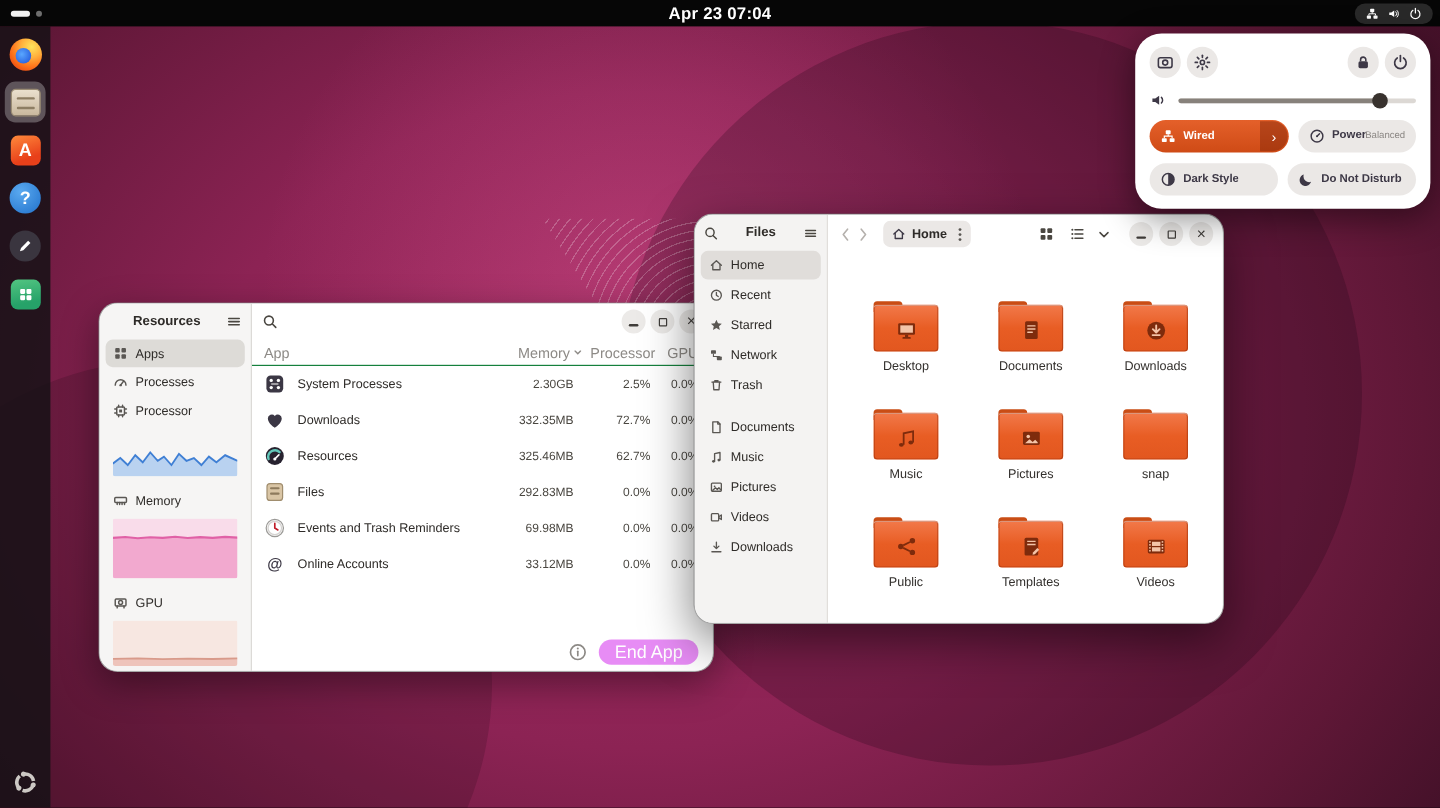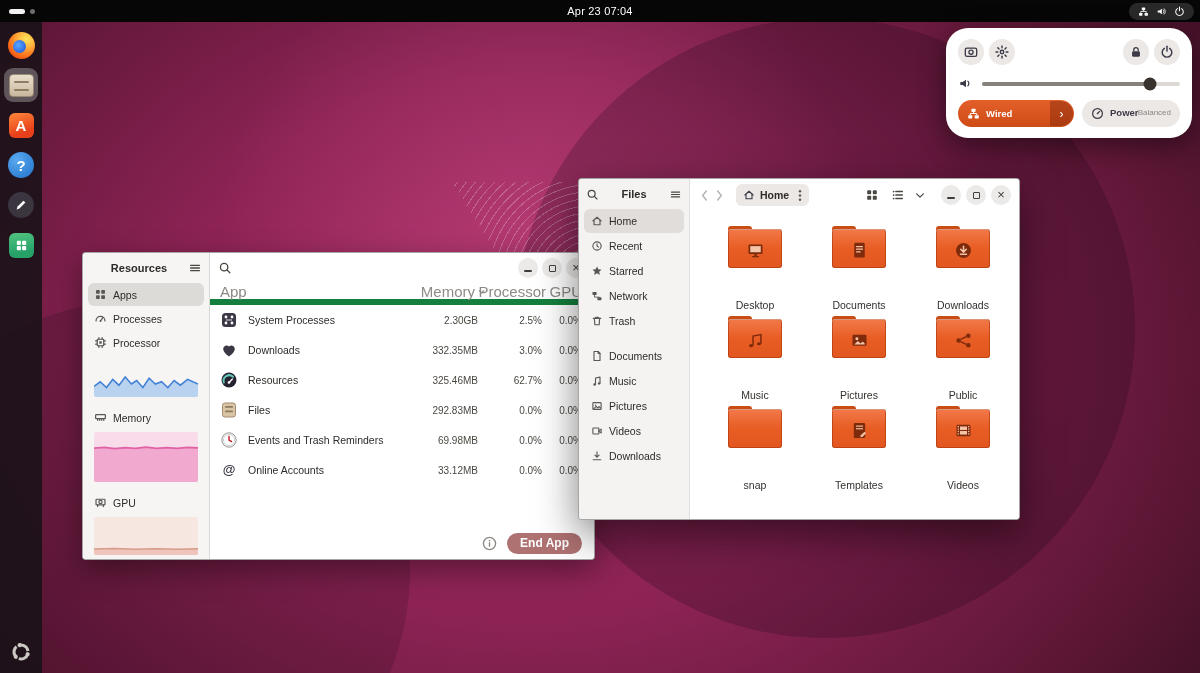--- a/index.html
+++ b/index.html
@@ -15,21 +15,21 @@
   .wp-circle{position:absolute;border-radius:50%;pointer-events:none}
   .wp-c1{left:515px;top:18px;width:620px;height:620px;background:rgba(24,4,16,.22)}
   .wp-c2{left:-130px;top:300px;width:540px;height:540px;background:rgba(20,4,14,.16)}
   .ripples{position:absolute;left:452px;top:182px;width:140px;height:100px;opacity:.45;
     background:repeating-radial-gradient(circle at 100% 100%, transparent 0 6px, rgba(255,255,255,.5) 6px 7px);
     clip-path:polygon(0 0,100% 0,100% 100%,45% 100%)}
 
   
   .topbar{position:absolute;top:0;left:0;right:0;height:22px;background:#060606;z-index:50;
     display:flex;align-items:center;justify-content:center;color:#fff}
-  .clock{font-size:11px;font-weight:400;letter-spacing:.2px}
+  .clock{font-size:14px;font-weight:700;letter-spacing:.2px}
   .ws-pills{position:absolute;left:9px;top:0;bottom:0;display:flex;align-items:center;gap:5px}
   .ws-active{width:16px;height:5px;border-radius:3px;background:#f2f2f2}
   .ws-dot{width:5px;height:5px;border-radius:50%;background:#6e6e6e}
   .status-pill{position:absolute;right:6px;top:2.5px;height:17px;padding:0 9px;border-radius:9px;
     background:rgba(255,255,255,.14);display:flex;align-items:center;gap:7px;color:#fff}
   .tb-ic{width:11px;height:11px;display:flex}
 
   
   .dock{position:absolute;left:0;top:22px;bottom:0;width:42px;background:rgba(22,17,22,.86);z-index:40;
     display:flex;flex-direction:column;align-items:center;padding:6px 0 4px;gap:6px}
@@ -50,21 +50,21 @@
   .d-help{width:26px;height:26px;border-radius:50%;color:#fff;font-weight:800;font-size:15px;
     display:flex;align-items:center;justify-content:center;background:radial-gradient(circle at 35% 30%,#5aa9f0,#2f7fd4 75%)}
   .d-pen{width:26px;height:26px;border-radius:50%;background:#3a353f;display:flex;align-items:center;justify-content:center}
   .d-pen svg{width:14px;height:14px}
   .d-soft{width:25px;height:25px;border-radius:6px;background:linear-gradient(170deg,#52c481,#26a269 75%);
     display:flex;align-items:center;justify-content:center}
   .d-soft svg{width:15px;height:15px}
   .d-ubuntu{width:24px;height:24px;display:flex}
 
   
-  .window{position:absolute;border-radius:4px;overflow:hidden;background:#fff;
+  .window{position:absolute;border-radius:16px;overflow:hidden;background:#fff;
     border:1px solid rgba(0,0,0,.35)}
   .wbtn{width:20px;height:20px;border-radius:50%;background:#eceae8;display:flex;align-items:center;justify-content:center;flex:none}
   .wmin{display:block;width:8px;height:1.6px;background:#3f3c39;border-radius:1px;margin-top:6px}
   .wmax{display:block;width:7px;height:7px;border:1.4px solid #3f3c39;border-radius:1px}
   .wx{font-size:13px;color:#3f3c39;line-height:1;margin-top:-1px}
 
   
   .qs-panel{position:absolute;left:946px;top:28px;width:246px;z-index:60;background:#ffffff;border-radius:22px;
     padding:11px 12px;box-shadow:0 8px 28px rgba(0,0,0,.45)}
   .qs-row1{display:flex;justify-content:space-between;align-items:center}
@@ -100,33 +100,33 @@
   .rs-ic{width:13px;height:13px;color:#5a5753;display:flex;flex:none}
   .si-graph{width:100%;display:block;border-radius:2px;overflow:hidden;margin:2px 0 3px}
   .si-graph:empty{display:none}
   .si-graph svg{display:block;width:100%;height:100%}
   .graph-blue{height:40px}.graph-pink{height:50px}.graph-pale{height:38px}.graph-orange{height:42px}
   .res-main{flex:1;display:flex;flex-direction:column;background:#fff;min-width:0}
   .res-head{height:30px;flex:none;display:flex;align-items:center;padding:0 8px;gap:4px}
   .res-head .spacer{flex:1}
   .res-view-title{position:absolute;left:208px;right:0;top:260px;text-align:center;font-size:11px;font-weight:700;color:#2e2b28;pointer-events:none}
   .res-colhead{height:22px;flex:none;display:grid;grid-template-columns:1fr 80px 60px 36px;align-items:center;
-    padding:0 12px 0 10px;font-size:15px;color:#8d8a86;border-bottom:6px solid #15803d}
+    padding:0 12px 0 10px;font-size:12px;color:#8d8a86;border-bottom:1px solid #15803d}
   .res-colhead .num{justify-self:end;display:flex;align-items:center;gap:2px}
   .caret{width:9px;height:9px;display:flex;color:#8d8a86}
   .res-rows{flex:1;overflow:hidden}
   .res-row{display:grid;grid-template-columns:24px 1fr 80px 60px 36px;align-items:center;gap:4px;
     height:30px;padding:0 12px 0 10px}
   .row-ic{width:18px;height:18px;display:flex}
   .row-name{font-size:10.5px;color:#2e2b28;white-space:nowrap;overflow:hidden}
   .row-val{font-size:10px;color:#4a4741;justify-self:end;white-space:nowrap}
   .res-foot{height:32px;flex:none;display:flex;align-items:center;justify-content:flex-end;gap:10px;padding:0 12px}
   .info-ic{width:15px;height:15px;display:flex;color:#8d8a86}
-  .end-app{height:21px;padding:0 13px;border-radius:11px;background:#7f1d1d;opacity:.62;color:#fff;
-    font-size:12px;font-weight:700;display:flex;align-items:center}
+  .end-app{height:21px;padding:0 13px;border-radius:11px;background:#d946ef;opacity:.62;color:#fff;
+    font-size:15px;font-weight:400;display:flex;align-items:center}
 
   
   .files-window{left:578px;top:178px;width:442px;height:342px;z-index:30;display:flex;
     box-shadow:0 14px 40px rgba(0,0,0,.5)}
   .f-side{width:111px;flex:none;background:#f4f3f2;border-right:1px solid #e1dedb;display:flex;flex-direction:column}
   .f-side-head{height:30px;flex:none;display:flex;align-items:center;padding:0 7px;gap:4px}
   .f-title{flex:1;text-align:center;font-size:11px;font-weight:700;color:#2e2b28}
   .fside-item{display:flex;align-items:center;gap:6px;height:24px;padding:0 7px;margin:0 5px 1px;
     border-radius:6px;font-size:10.5px;color:#2e2b28}
   .fside-item.selected{background:#e0ddda}
@@ -139,21 +139,21 @@
     padding:0 7px;margin-left:6px}
   .pb-ic{width:12px;height:12px;display:flex;color:#3d3846}
   .pb-label{font-size:10.5px;font-weight:700;color:#2e2b28}
   .kebab{width:4px;height:13px;display:flex;color:#5a5753;margin-left:4px}
   .f-head .spacer{flex:1}
   .tool-ic{width:14px;height:14px;display:flex;color:#4a4741;margin:0 3px}
   .chevdn{width:10px;height:7px;display:flex;color:#4a4741;margin:0 4px 0 1px}
   .winctl{display:flex;gap:5px;margin-left:6px}
   .f-grid{flex:1;display:grid;grid-template-columns:repeat(3,104px);align-content:start;
     padding:15px 0 0 13px;row-gap:5px}
-  .folder-cell{height:85px;display:flex;flex-direction:column;align-items:center;justify-content:space-between}
+  .folder-cell{height:85px;display:flex;flex-direction:column;align-items:center;justify-content:flex-end}
   .folder{position:relative;width:54px;height:42px;flex:none}
   .folder-tab{position:absolute;top:0;left:0;width:24px;height:9px;border-radius:3px 3px 0 0;background:#c94d15}
   .folder-body{position:absolute;top:3px;left:0;right:0;bottom:0;border-radius:3px;
     background:linear-gradient(180deg,#f2794a 0%,#e85d24 50%,#e2571f 100%);
     box-shadow:inset 0 1px 0 rgba(255,255,255,.4), inset 0 0 0 1px rgba(160,50,10,.55)}
   .folder-emblem{position:absolute;left:0;right:0;top:7px;bottom:0;display:flex;align-items:center;justify-content:center}
   .folder-emblem svg{width:21px;height:21px}
   .folder-label{margin-top:6px;font-size:10.5px;color:#33302d}
 </style>
 </head>
@@ -418,21 +418,21 @@
           <span class="row-val">0.0%</span>
         </div>
         <div class="res-row">
           <span class="row-ic app-wellbeing">
             <svg viewBox="0 0 18 18" width="100%" height="100%" xmlns="http://www.w3.org/2000/svg">
               <path d="M9 15.5S3.2 12 3.2 7.8A3.3 3.3 0 0 1 9 5.6a3.3 3.3 0 0 1 5.8 2.2C14.8 12 9 15.5 9 15.5z" fill="#3b3744"></path>
             </svg>
           </span>
           <span class="row-name">Downloads</span>
           <span class="row-val">332.35MB</span>
-          <span class="row-val">3.0%</span>
+          <span class="row-val">72.7%</span>
           <span class="row-val">0.0%</span>
         </div>
         <div class="res-row">
           <span class="row-ic app-resources">
             <svg viewBox="0 0 18 18" width="100%" height="100%" xmlns="http://www.w3.org/2000/svg">
               <circle cx="9" cy="9" r="7.5" fill="#27222f"></circle>
               <path d="M3.8 11.5A5.6 5.6 0 0 1 13 5.8" fill="none" stroke="#62c6b9" stroke-width="2" stroke-linecap="round"></path>
               <path d="M9 11.5l3.4-3.4" stroke="#fff" stroke-width="1.4" stroke-linecap="round"></path>
               <circle cx="9" cy="11.5" r="1.3" fill="#fff"></circle>
             </svg>
@@ -755,38 +755,38 @@
                 <path d="M6 16.5l4.2-4 3 2.8 2.4-2.2 2.4 2.4v1z" fill="#f3c4a8"></path>
               </svg>
             </span>
           </div>
           <span class="folder-label">Pictures</span>
         </div>
         <div class="folder-cell">
           <div class="folder">
             <span class="folder-tab"></span>
             <span class="folder-body"></span>
+            <span class="folder-emblem emblem-plain"></span>
+          </div>
+          <span class="folder-label">snap</span>
+        </div>
+        <div class="folder-cell">
+          <div class="folder">
+            <span class="folder-tab"></span>
+            <span class="folder-body"></span>
             <span class="folder-emblem emblem-public">
               <svg viewBox="0 0 24 24" width="100%" height="100%" xmlns="http://www.w3.org/2000/svg">
                 <circle cx="6.5" cy="12" r="2.6" fill="#7e2b0c"></circle>
                 <circle cx="17.5" cy="6.5" r="2.6" fill="#7e2b0c"></circle>
                 <circle cx="17.5" cy="17.5" r="2.6" fill="#7e2b0c"></circle>
                 <path d="M8.8 10.8l6.4-3.2M8.8 13.2l6.4 3.2" stroke="#7e2b0c" stroke-width="1.7"></path>
               </svg>
             </span>
           </div>
           <span class="folder-label">Public</span>
-        </div>
-        <div class="folder-cell">
-          <div class="folder">
-            <span class="folder-tab"></span>
-            <span class="folder-body"></span>
-            <span class="folder-emblem emblem-plain"></span>
-          </div>
-          <span class="folder-label">snap</span>
         </div>
         <div class="folder-cell">
           <div class="folder">
             <span class="folder-tab"></span>
             <span class="folder-body"></span>
             <span class="folder-emblem emblem-templates">
               <svg viewBox="0 0 24 24" width="100%" height="100%" xmlns="http://www.w3.org/2000/svg">
                 <rect x="5.5" y="3.5" width="13" height="17" rx="1.5" fill="#7e2b0c"></rect>
                 <g stroke="#f3c4a8" stroke-width="1.3">
                   <line x1="8" y1="7" x2="16" y2="7"></line>
@@ -906,13 +906,32 @@
             <path d="M8 8l2.6-2.6" fill="none" stroke="currentColor" stroke-width="1.5" stroke-linecap="round" stroke-linejoin="round"></path>
             <circle cx="8" cy="8" r="1" fill="currentColor"></circle>
           </svg>
         </span>
       <span class="tile-stack">
         <span class="t-label">Power Mode</span>
         <span class="t-sub">Balanced</span>
       </span>
     </button>
   </div>
+  <div class="qs-tiles">
+    <button class="tile">
+      <span class="t-icon">
+          <svg viewBox="0 0 16 16" width="100%" height="100%" xmlns="http://www.w3.org/2000/svg">
+            <circle cx="8" cy="8" r="6" fill="none" stroke="currentColor" stroke-width="1.5" stroke-linecap="round" stroke-linejoin="round"></circle>
+            <path d="M8 2a6 6 0 0 1 0 12z" fill="currentColor"></path>
+          </svg>
+        </span>
+      <span class="t-label">Dark Style</span>
+    </button>
+    <button class="tile">
+      <span class="t-icon">
+          <svg viewBox="0 0 16 16" width="100%" height="100%" xmlns="http://www.w3.org/2000/svg">
+            <path d="M13 10.5A6 6 0 0 1 5.5 3a6 6 0 1 0 7.5 7.5z" fill="currentColor"></path>
+          </svg>
+        </span>
+      <span class="t-label">Do Not Disturb</span>
+    </button>
+  </div>
 </div>
 
 </body></html>

